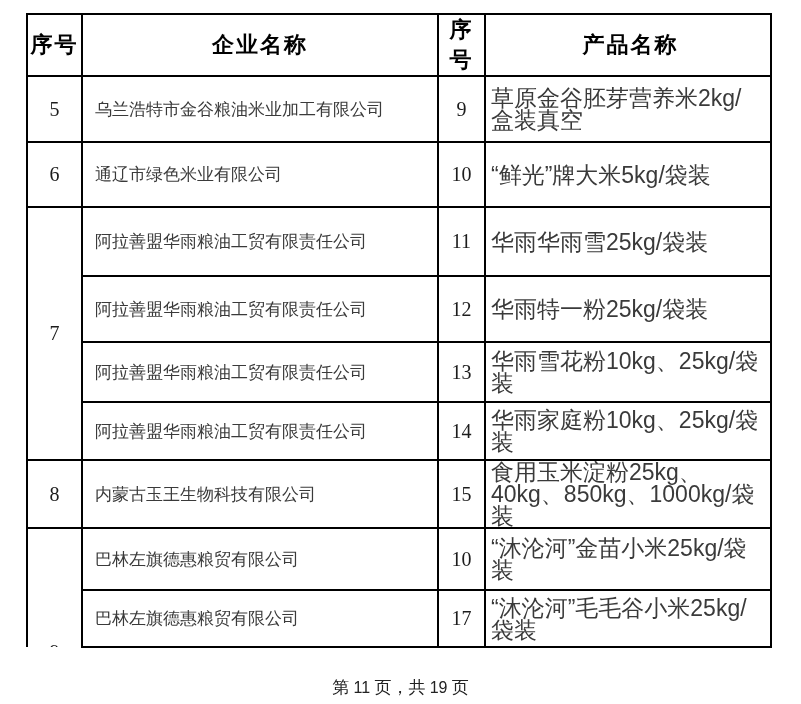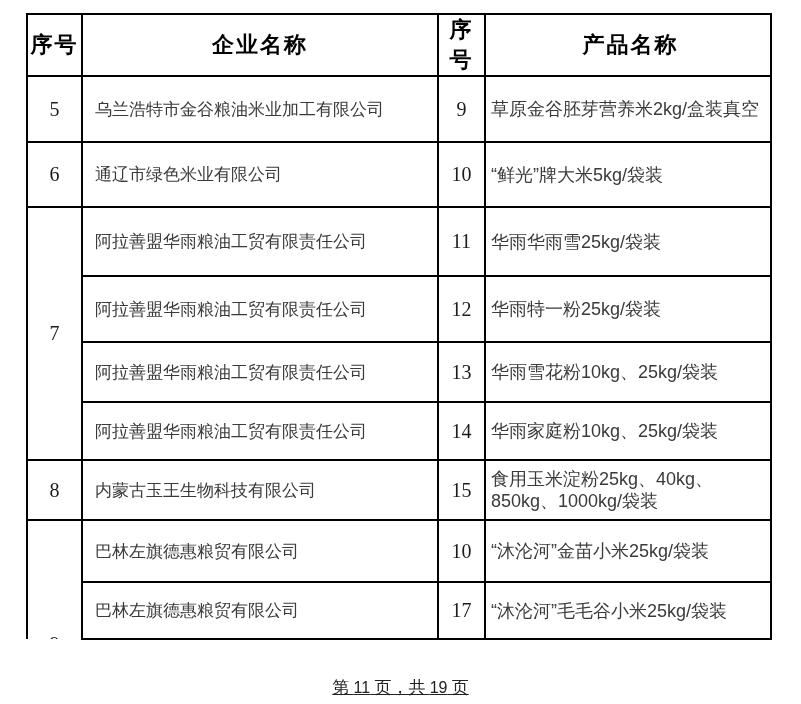--- a/index.html
+++ b/index.html
@@ -46,21 +46,21 @@
     color: #1c1c1c;
   }
   td.company {
     font-size: 17px;
     color: #3a3a3a;
     padding-left: 12px;
     padding-right: 6px;
     font-family: "Liberation Serif", serif;
   }
   td.product {
-    font-size: 18px;
+    font-size: 23px;
     color: #3a3a3a;
     padding-left: 5px;
     padding-right: 8px;
     line-height: 22px;
     font-family: "Liberation Sans", sans-serif;
   }
   
   td.serial-cut {
     border-bottom: none;
     position: relative;
@@ -75,21 +75,20 @@
     line-height: 20px;
   }
   .page-footer {
     position: absolute;
     left: 0; top: 676px;
     width: 801px;
     text-align: center;
     font-size: 17px;
     color: #222222;
     font-family: "Liberation Serif", serif;
-    text-decoration: underline;
   }
   .page-footer .num {
     font-family: "Liberation Sans", sans-serif;
     font-size: 16px;
   }
 </style>
 </head>
 <body>
 
 <div class="page">

